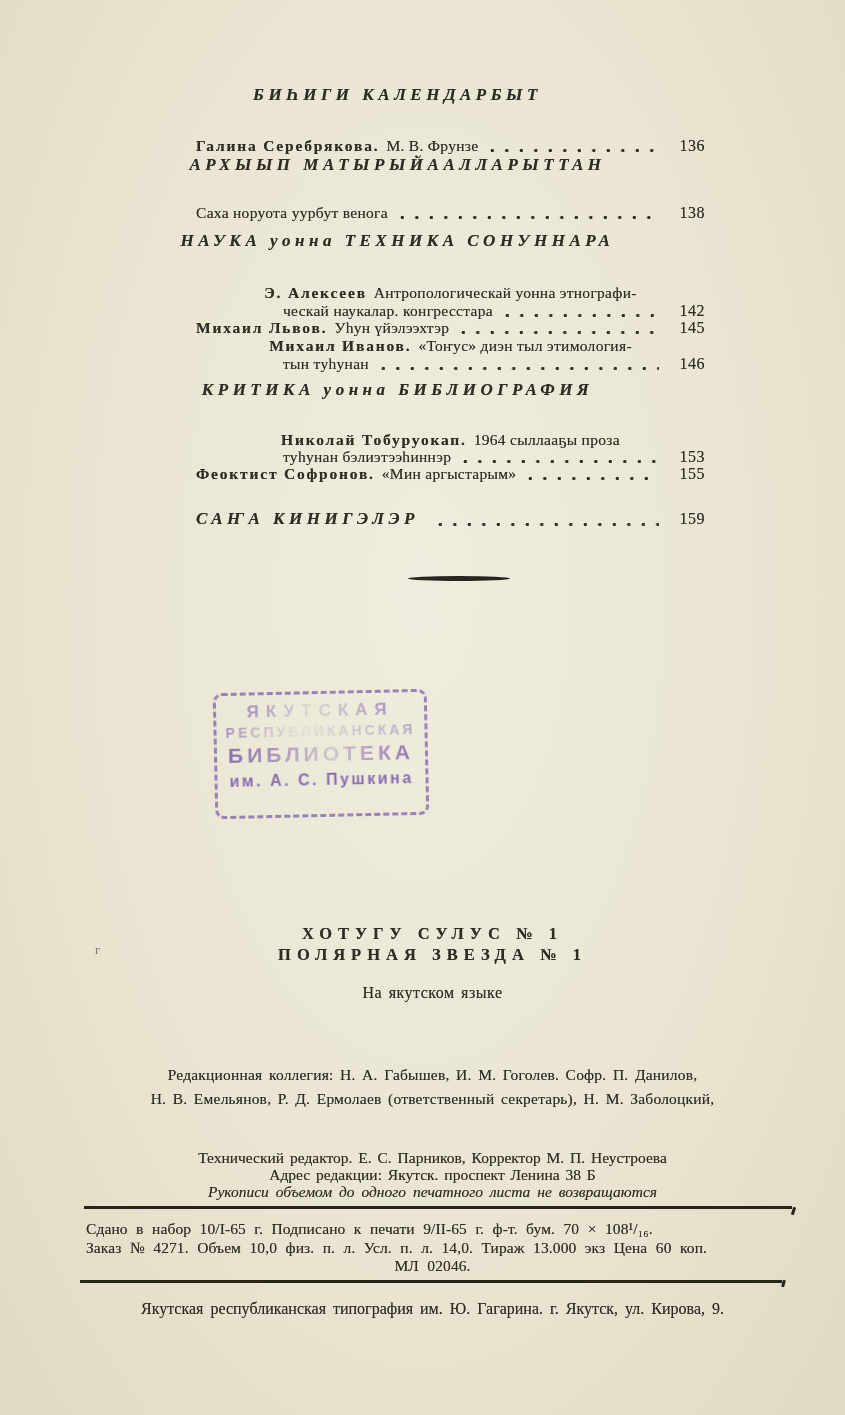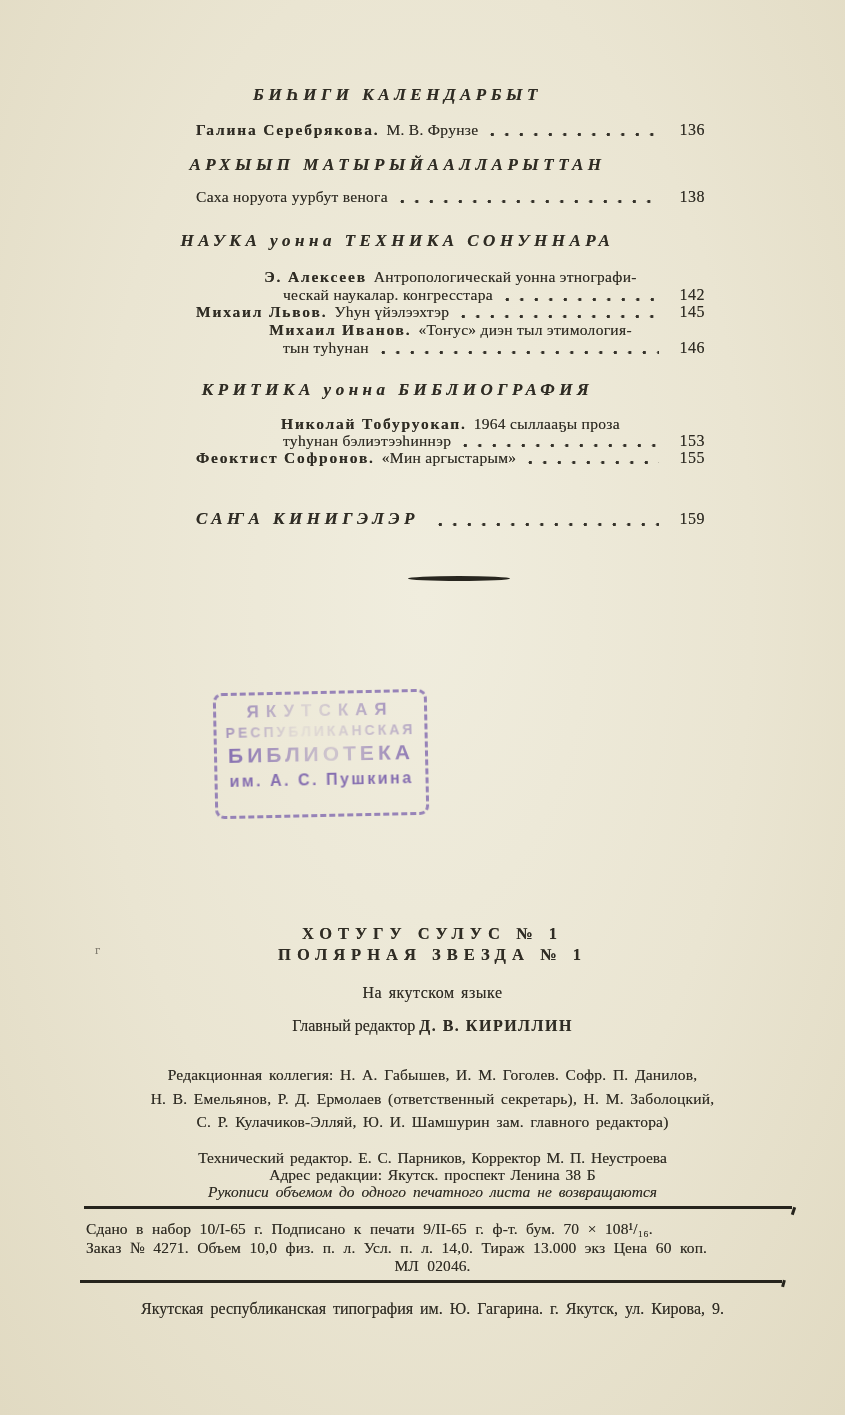--- a/index.html
+++ b/index.html
@@ -19,21 +19,21 @@
     font-size:17px;font-weight:bold;font-style:italic;letter-spacing:4.5px;
     white-space:nowrap;
   }
   .toc-row{
     position:absolute;left:196px;right:140px;
     display:flex;align-items:baseline;
     font-size:15.5px;white-space:nowrap;justify-content:center;
   }
   .toc-row.cont{left:283px;}
   .toc-author{font-weight:bold;letter-spacing:1.8px;margin-right:7px;}
-  .toc-title{letter-spacing:.3px;}
+  .toc-title{letter-spacing:.3px;margin-top:16px;}
   .leader{
     flex:1 1 auto;height:13px;margin:0 12px 0 12px;align-self:flex-end;
     background-image:radial-gradient(circle at 2.2px 8.5px, #35322a 1.5px, rgba(0,0,0,0) 1.9px);
     background-size:14.5px 13px;background-repeat:repeat-x;
   }
   .toc-page{min-width:34px;text-align:right;font-size:16px;letter-spacing:.5px;}
   .final-row .toc-author{font-style:italic;letter-spacing:4.5px;font-size:17px;margin-top:28px;}
   
   .divider{
     position:absolute;top:576px;left:408px;width:102px;height:5px;
@@ -161,28 +161,23 @@
     <div class="stamp-l3">БИБЛИОТЕКА</div>
     <div class="stamp-l4">им. А. С. Пушкина</div>
   </div>
 
   <div class="stray ink">г</div>
 
   <div class="center-line mag-title ink" style="top:924px">ХОТУГУ СУЛУС № 1</div>
   <div class="center-line mag-title ink" style="top:945px">ПОЛЯРНАЯ ЗВЕЗДА № 1</div>
 
   <div class="center-line lang-note ink" style="top:984px">На якутском языке</div>
-  <div class="center-line chief ink" style="top:1017px">
-    <span>Главный редактор</span>
-    <b>Д. В. КИРИЛЛИН</b>
-  </div>
 
   <div class="center-line board ink" style="top:1066px">Редакционная коллегия: Н. А. Габышев, И. М. Гоголев. Софр. П. Данилов,</div>
   <div class="center-line board ink" style="top:1090px">Н. В. Емельянов, Р. Д. Ермолаев (ответственный секретарь), Н. М. Заболоцкий,</div>
-  <div class="center-line board ink" style="top:1113px">С. Р. Кулачиков-Элляй, Ю. И. Шамшурин зам. главного редактора)</div>
 
   <div class="center-line tech ink" style="top:1149px">Технический редактор. Е. С. Парников, Корректор М. П. Неустроева</div>
   <div class="center-line tech ink" style="top:1166px">Адрес редакции: Якутск. проспект Ленина 38 Б</div>
   <div class="center-line tech rukopisi ink" style="top:1183px">Рукописи объемом до одного печатного листа не возвращаются</div>
 
   <div class="rule r1"></div>
 
   <div class="colophon ink" style="top:1220px">Сдано в набор 10/I-65 г.   Подписано к печати 9/II-65 г.   ф-т. бум.   70 × 108¹/₁₆.</div>
   <div class="colophon ink" style="top:1239px">Заказ № 4271. Объем 10,0 физ. п. л. Усл. п. л. 14,0. Тираж 13.000 экз  Цена 60 коп.</div>
   <div class="center-line colophon ink" style="top:1257px;left:20px;right:0;position:absolute;text-align:center">МЛ 02046.</div>

